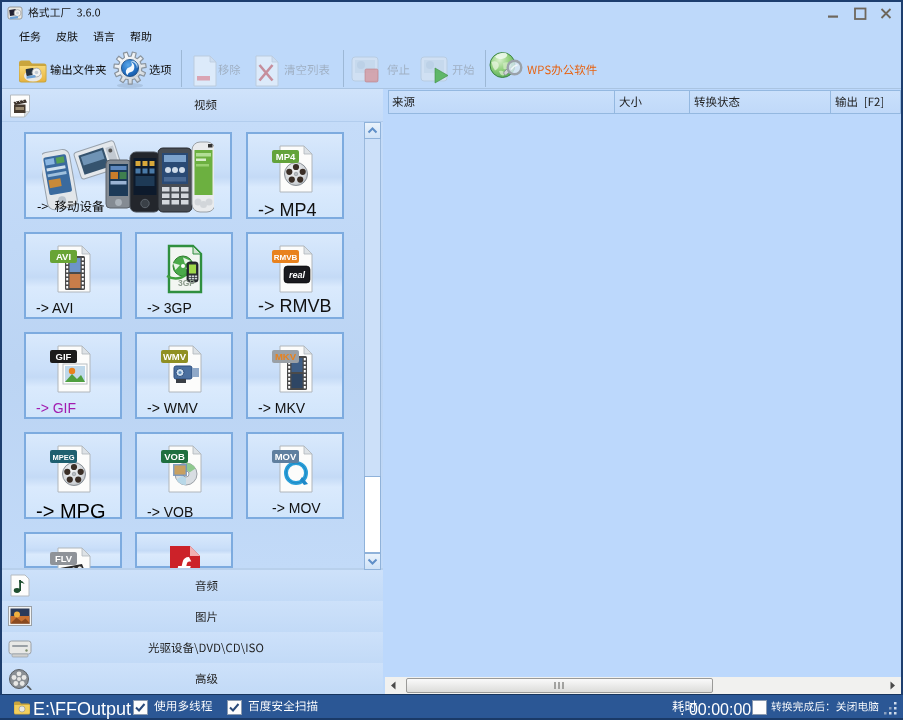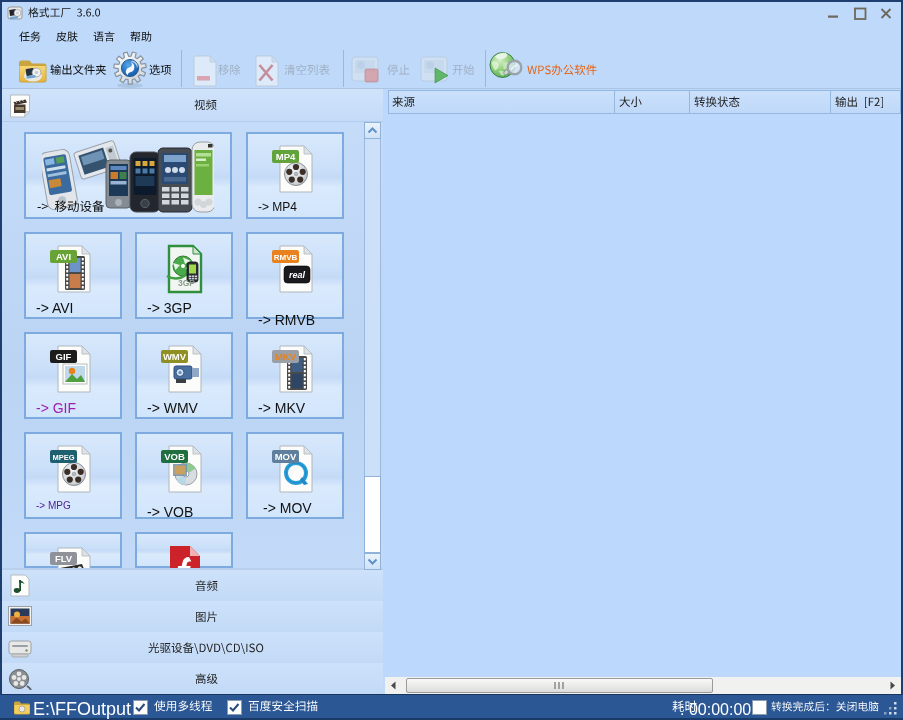--- a/index.html
+++ b/index.html
@@ -244,21 +244,21 @@
 <circle cx="24" cy="30" r="11.5" fill="url(#rl)" stroke="#8a9096" stroke-width="1"></circle>
 <circle cx="24" cy="30" r="1.8" fill="#b8bdc2" stroke="#8a9096" stroke-width="0.6"></circle>
 <circle cx="24" cy="23" r="3.1" fill="#3a2e26"></circle>
       <circle cx="30.7" cy="27.8" r="3.1" fill="#3a2e26"></circle>
 <circle cx="28.2" cy="35.6" r="3.1" fill="#3a2e26"></circle>
       <circle cx="19.8" cy="35.6" r="3.1" fill="#3a2e26"></circle>
 <circle cx="17.3" cy="27.8" r="3.1" fill="#3a2e26"></circle>
 <rect x="0" y="6" width="27" height="13" rx="2" fill="#63a33b"></rect>
 <text x="13.5" y="16" text-anchor="middle" font-family="Liberation Sans,sans-serif" font-size="9.5" font-weight="bold" fill="#fff">MP4</text>
     </svg>
-<div class="abs" style="left:258px;top:200px;font-size:12px;color:#111;font-family:'Liberation Sans',sans-serif">-&gt; MP4</div>
+<div class="abs" style="left:258px;top:200px;font-size:18px;color:#111;font-family:'Liberation Sans',sans-serif">-&gt; MP4</div>
 <div class="abs" style="left:24px;top:232px;width:98px;height:87px;box-sizing:border-box;border:2px solid #7dabdf;background:linear-gradient(180deg,#d9e9fc 0%,#cadff9 42%,#c4daf6 52%,#daeafd 64%,#d1e5fb 100%)"></div>
 <svg class="abs" style="left:50px;top:244px;" width="46" height="50" viewBox="0 0 46 50">
       <path d="M8 2 h24 l8 8 v38 h-32 z" fill="#fcfcfb" stroke="#b0b6bb" stroke-width="1"></path>
 <path d="M32 2 l8 8 h-8 z" fill="#dde2e6" stroke="#b0b6bb" stroke-width="0.8"></path>
 <rect x="15" y="12" width="20" height="34" rx="1.5" fill="#4a4a4a"></rect>
 <rect x="19.5" y="14" width="11" height="14" fill="#6d94c8"></rect>
 <rect x="19.5" y="30" width="11" height="14" fill="#c87d4a"></rect>
 <g fill="#fff">
         <rect x="16.2" y="14" width="2" height="2.4"></rect>
         <rect x="16.2" y="18" width="2" height="2.4"></rect>
@@ -304,21 +304,21 @@
 <div class="abs" style="left:147px;top:300px;font-size:14px;color:#111;font-family:Liberation Sans, sans-serif">-&gt; 3GP</div>
 <div class="abs" style="left:246px;top:232px;width:98px;height:87px;box-sizing:border-box;border:2px solid #7dabdf;background:linear-gradient(180deg,#d9e9fc 0%,#cadff9 42%,#c4daf6 52%,#daeafd 64%,#d1e5fb 100%)"></div>
 <svg class="abs" style="left:272px;top:244px;" width="46" height="50" viewBox="0 0 46 50">
       <path d="M8 2 h24 l8 8 v38 h-32 z" fill="#fcfcfb" stroke="#b0b6bb" stroke-width="1"></path>
 <path d="M32 2 l8 8 h-8 z" fill="#dde2e6" stroke="#b0b6bb" stroke-width="0.8"></path>
 <rect x="12" y="22" width="26" height="17" rx="3.5" fill="#1a1a1e" stroke="#000" stroke-width="0.6"></rect>
 <text x="25" y="34" text-anchor="middle" font-family="Liberation Sans,sans-serif" font-size="9" font-style="italic" font-weight="bold" fill="#fff">real</text>
 <rect x="0" y="6" width="27" height="13" rx="2" fill="#e8821e"></rect>
 <text x="13.5" y="16" text-anchor="middle" font-family="Liberation Sans,sans-serif" font-size="8" font-weight="bold" fill="#fff">RMVB</text>
     </svg>
-<div class="abs" style="left:258px;top:312px;font-size:14px;color:#111;font-family:'Liberation Sans',sans-serif">-&gt; RMVB</div>
+<div class="abs" style="left:258px;top:296px;font-size:18px;color:#111;font-family:'Liberation Sans',sans-serif">-&gt; RMVB</div>
 <div class="abs" style="left:24px;top:332px;width:98px;height:87px;box-sizing:border-box;border:2px solid #7dabdf;background:linear-gradient(180deg,#d9e9fc 0%,#cadff9 42%,#c4daf6 52%,#daeafd 64%,#d1e5fb 100%)"></div>
 <svg class="abs" style="left:50px;top:344px;" width="46" height="50" viewBox="0 0 46 50">
       <path d="M8 2 h24 l8 8 v38 h-32 z" fill="#fcfcfb" stroke="#b0b6bb" stroke-width="1"></path>
 <path d="M32 2 l8 8 h-8 z" fill="#dde2e6" stroke="#b0b6bb" stroke-width="0.8"></path>
 <rect x="13" y="20" width="24" height="20" fill="#fdfdfc" stroke="#b8bdc2" stroke-width="1"></rect>
 <rect x="15" y="22" width="20" height="16" fill="#bfd8ea"></rect>
 <circle cx="22" cy="27" r="3.2" fill="#e8821e"></circle>
 <path d="M15 38 l7-8 5 5 4-4 4 7z" fill="#4f9f3f"></path>
 <rect x="0" y="6" width="27" height="13" rx="2" fill="#1c1c1c"></rect>
 <text x="13.5" y="16" text-anchor="middle" font-family="Liberation Sans,sans-serif" font-size="9.5" font-weight="bold" fill="#fff">GIF</text>
@@ -380,21 +380,21 @@
 <circle cx="24" cy="30" r="11.5" fill="url(#rl)" stroke="#8a9096" stroke-width="1"></circle>
 <circle cx="24" cy="30" r="1.8" fill="#b8bdc2" stroke="#8a9096" stroke-width="0.6"></circle>
 <circle cx="24" cy="23" r="3.1" fill="#3a2e26"></circle>
       <circle cx="30.7" cy="27.8" r="3.1" fill="#3a2e26"></circle>
 <circle cx="28.2" cy="35.6" r="3.1" fill="#3a2e26"></circle>
       <circle cx="19.8" cy="35.6" r="3.1" fill="#3a2e26"></circle>
 <circle cx="17.3" cy="27.8" r="3.1" fill="#3a2e26"></circle>
 <rect x="0" y="6" width="27" height="13" rx="2" fill="#1f6070"></rect>
 <text x="13.5" y="16" text-anchor="middle" font-family="Liberation Sans,sans-serif" font-size="7.5" font-weight="bold" fill="#fff">MPEG</text>
     </svg>
-<div class="abs" style="left:36px;top:500px;font-size:10px;color:#4c1d95;font-family:'Liberation Sans',sans-serif">-&gt; MPG</div>
+<div class="abs" style="left:36px;top:500px;font-size:20px;color:#000000;font-family:'Liberation Sans',sans-serif">-&gt; MPG</div>
 <div class="abs" style="left:135px;top:432px;width:98px;height:87px;box-sizing:border-box;border:2px solid #7dabdf;background:linear-gradient(180deg,#d9e9fc 0%,#cadff9 42%,#c4daf6 52%,#daeafd 64%,#d1e5fb 100%)"></div>
 <svg class="abs" style="left:161px;top:444px;" width="46" height="50" viewBox="0 0 46 50">
       <path d="M8 2 h24 l8 8 v38 h-32 z" fill="#fcfcfb" stroke="#b0b6bb" stroke-width="1"></path>
 <path d="M32 2 l8 8 h-8 z" fill="#dde2e6" stroke="#b0b6bb" stroke-width="0.8"></path>
 <circle cx="25" cy="30" r="11" fill="#d8dde2" stroke="#9aa0a6" stroke-width="1"></circle>
 <path d="M25 19 a11 11 0 0 1 9.5 5.5 l-6 4 a4 4 0 0 0 -3.5-2z" fill="#8fc98f"></path>
 <path d="M25 41 a11 11 0 0 1 -9.5-5.5 l6-4 a4 4 0 0 0 3.5 2z" fill="#b8d8e8"></path>
 <circle cx="25" cy="30" r="3" fill="#fdfdfc" stroke="#9aa0a6" stroke-width="1"></circle>
 <rect x="12" y="20" width="14" height="12" fill="#6f8fb8" opacity="0.85"></rect>
 <rect x="13.5" y="21.5" width="11" height="9" fill="#c8a060"></rect>
@@ -405,21 +405,21 @@
 <div class="abs" style="left:246px;top:432px;width:98px;height:87px;box-sizing:border-box;border:2px solid #7dabdf;background:linear-gradient(180deg,#d9e9fc 0%,#cadff9 42%,#c4daf6 52%,#daeafd 64%,#d1e5fb 100%)"></div>
 <svg class="abs" style="left:272px;top:444px;" width="46" height="50" viewBox="0 0 46 50">
       <path d="M8 2 h24 l8 8 v38 h-32 z" fill="#fcfcfb" stroke="#b0b6bb" stroke-width="1"></path>
 <path d="M32 2 l8 8 h-8 z" fill="#dde2e6" stroke="#b0b6bb" stroke-width="0.8"></path>
 <circle cx="24" cy="29" r="10" fill="none" stroke="#2a9fd8" stroke-width="4"></circle>
 <circle cx="24" cy="29" r="10" fill="none" stroke="#1578b8" stroke-width="1" opacity="0.6"></circle>
 <path d="M30 33 l6 7 -4 1 -4-5z" fill="#1e88c8"></path>
 <rect x="0" y="6" width="27" height="13" rx="2" fill="#5f7f9f"></rect>
 <text x="13.5" y="16" text-anchor="middle" font-family="Liberation Sans,sans-serif" font-size="9.5" font-weight="bold" fill="#fff">MOV</text>
     </svg>
-<div class="abs" style="left:263px;top:500px;font-size:14px;color:#111;font-family:'Liberation Sans',sans-serif">-&gt; MOV</div>
+<div class="abs" style="left:272px;top:500px;font-size:14px;color:#111;font-family:'Liberation Sans',sans-serif">-&gt; MOV</div>
 <div class="abs" style="left:24px;top:532px;width:98px;height:36px;overflow:hidden;box-sizing:border-box;border:2px solid #7dabdf;background:linear-gradient(180deg,#d9e9fc 0%,#cadff9 42%,#c4daf6 52%,#daeafd 64%,#d1e5fb 100%)"></div>
 <svg class="abs" style="left:50px;top:546px;" width="46" height="22" viewBox="0 0 46 22">
       <path d="M8 2 h24 l8 8 v38 h-32 z" fill="#fcfcfb" stroke="#b0b6bb" stroke-width="1"></path>
 <path d="M32 2 l8 8 h-8 z" fill="#dde2e6" stroke="#b0b6bb" stroke-width="0.8"></path>
 <rect x="0" y="6" width="27" height="13" rx="2" fill="#8f9399"></rect>
 <text x="13.5" y="16" text-anchor="middle" font-family="Liberation Sans,sans-serif" font-size="9.5" font-weight="bold" fill="#fff">FLV</text>
 <path d="M10 22 l22-4 2 5 -22 4z" fill="#2a2a2a"></path>
 <path d="M11 23.5 l3 .8 -2 2.4 -3-.8z M17 22.4 l3 .8 -2 2.4 -3-.8z M23 21.3 l3 .8 -2 2.4 -3-.8z M29 20.2 l3 .8 -2 2.4 -3-.8z" fill="#f0f0ee"></path>
     </svg>
 <div class="abs" style="left:135px;top:532px;width:98px;height:36px;overflow:hidden;box-sizing:border-box;border:2px solid #7dabdf;background:linear-gradient(180deg,#d9e9fc 0%,#cadff9 42%,#c4daf6 52%,#daeafd 64%,#d1e5fb 100%)"></div>

